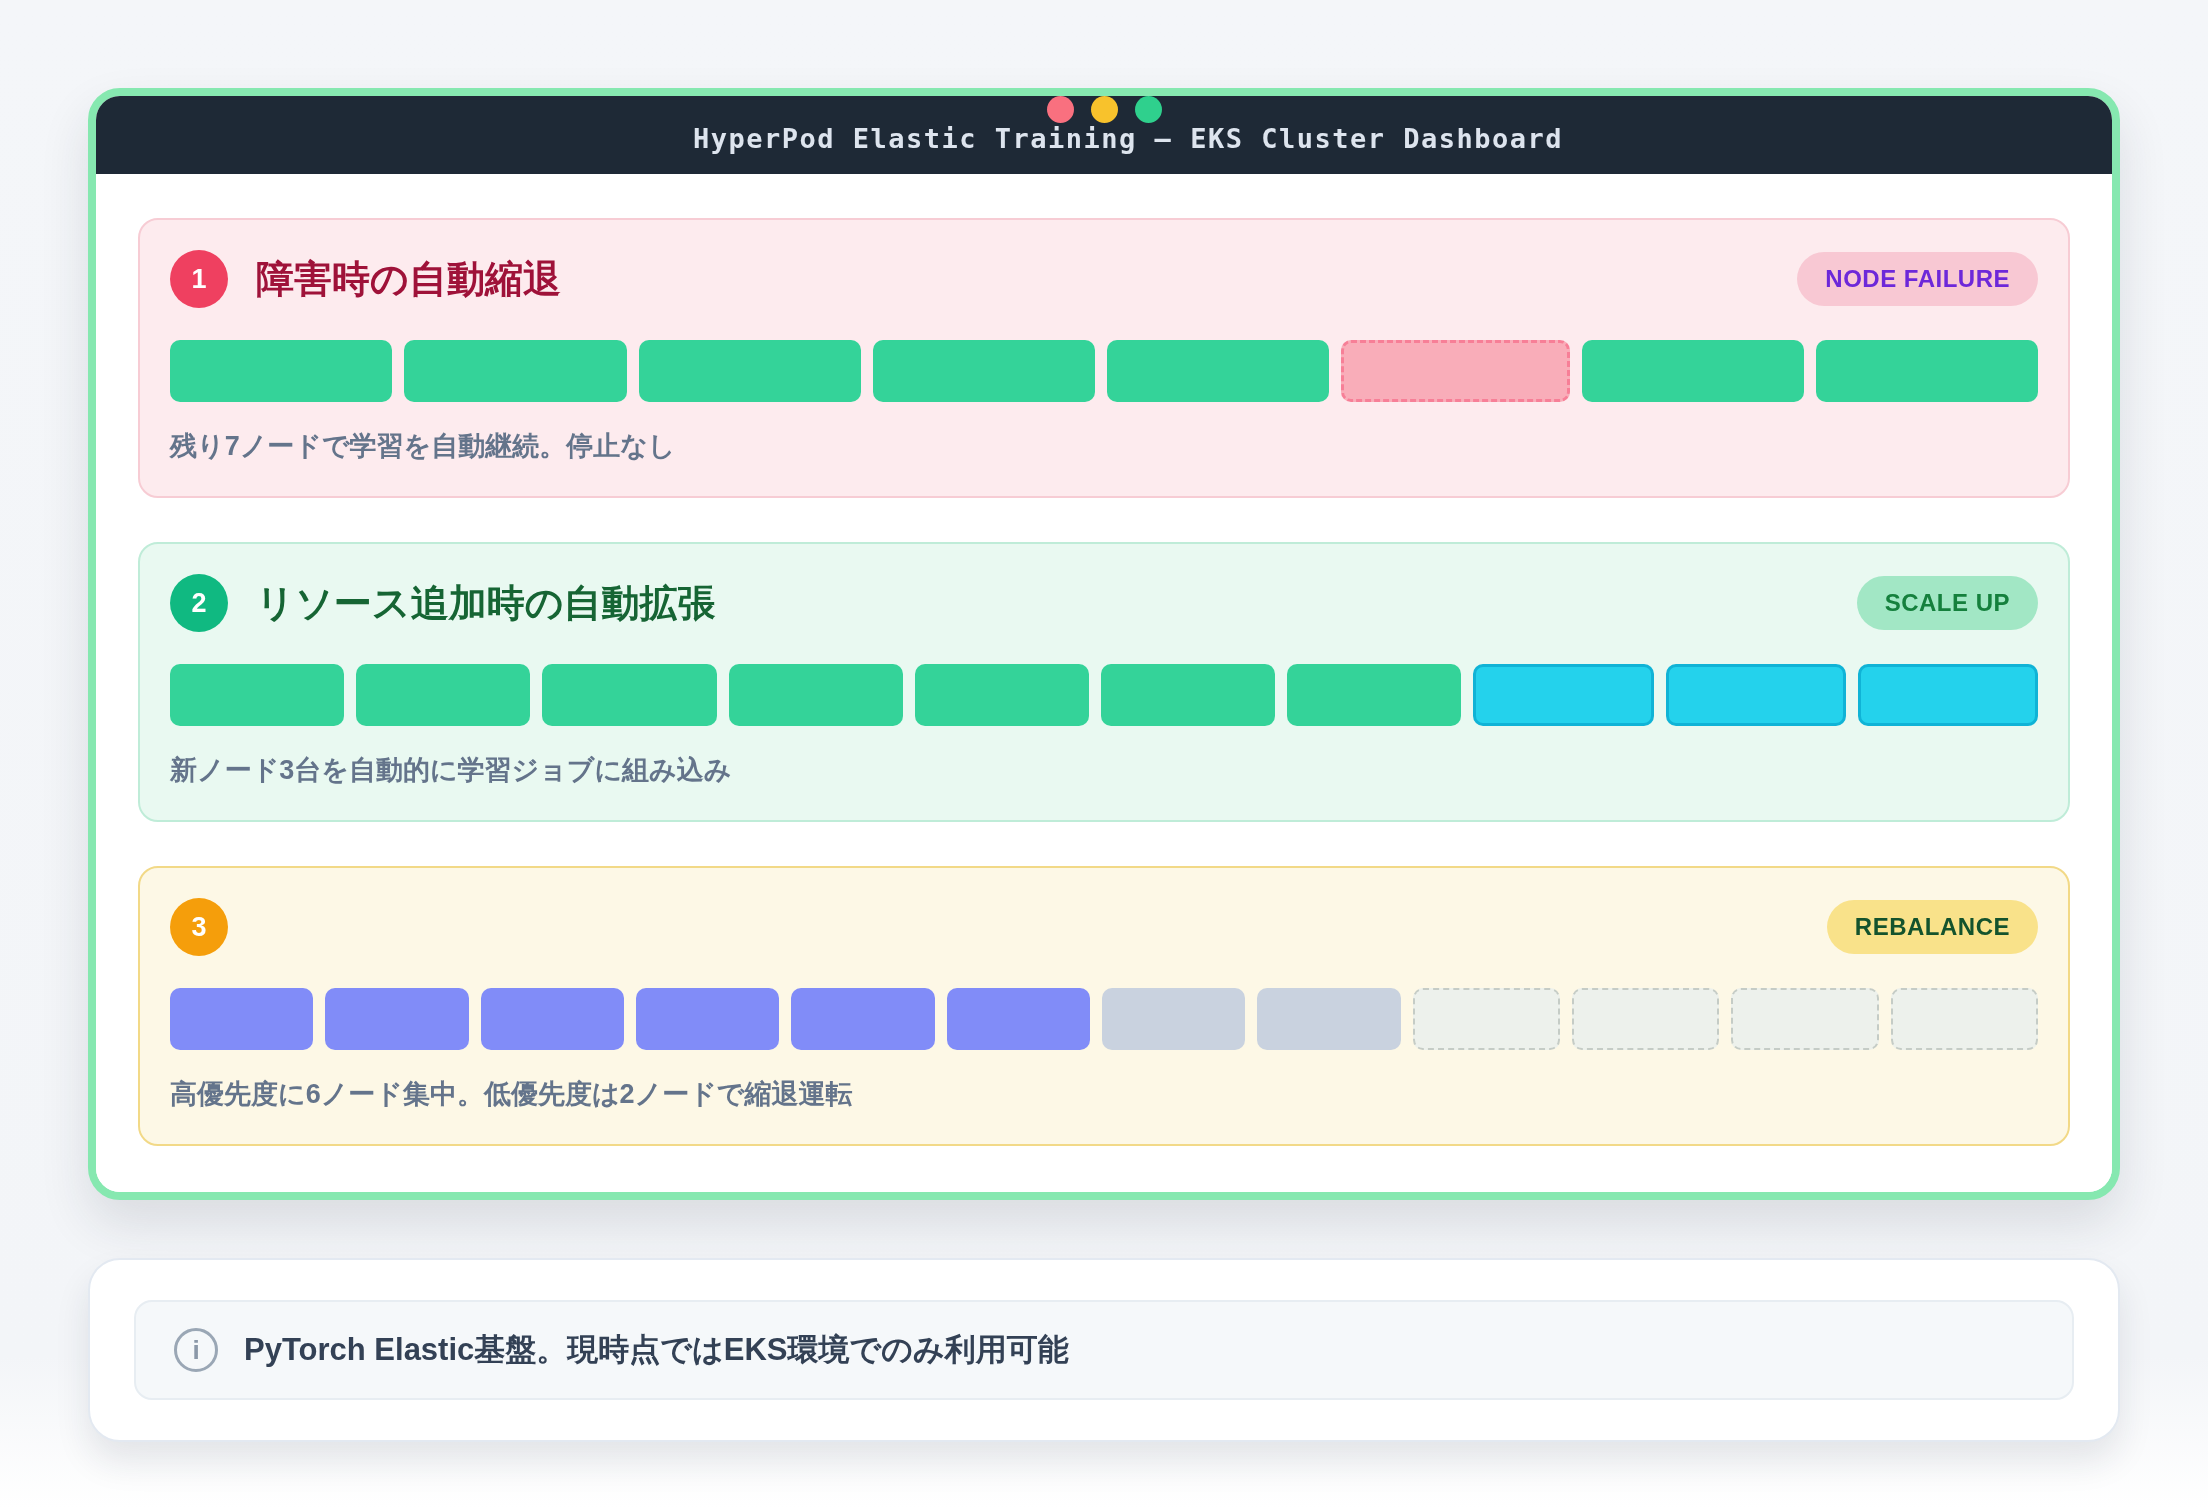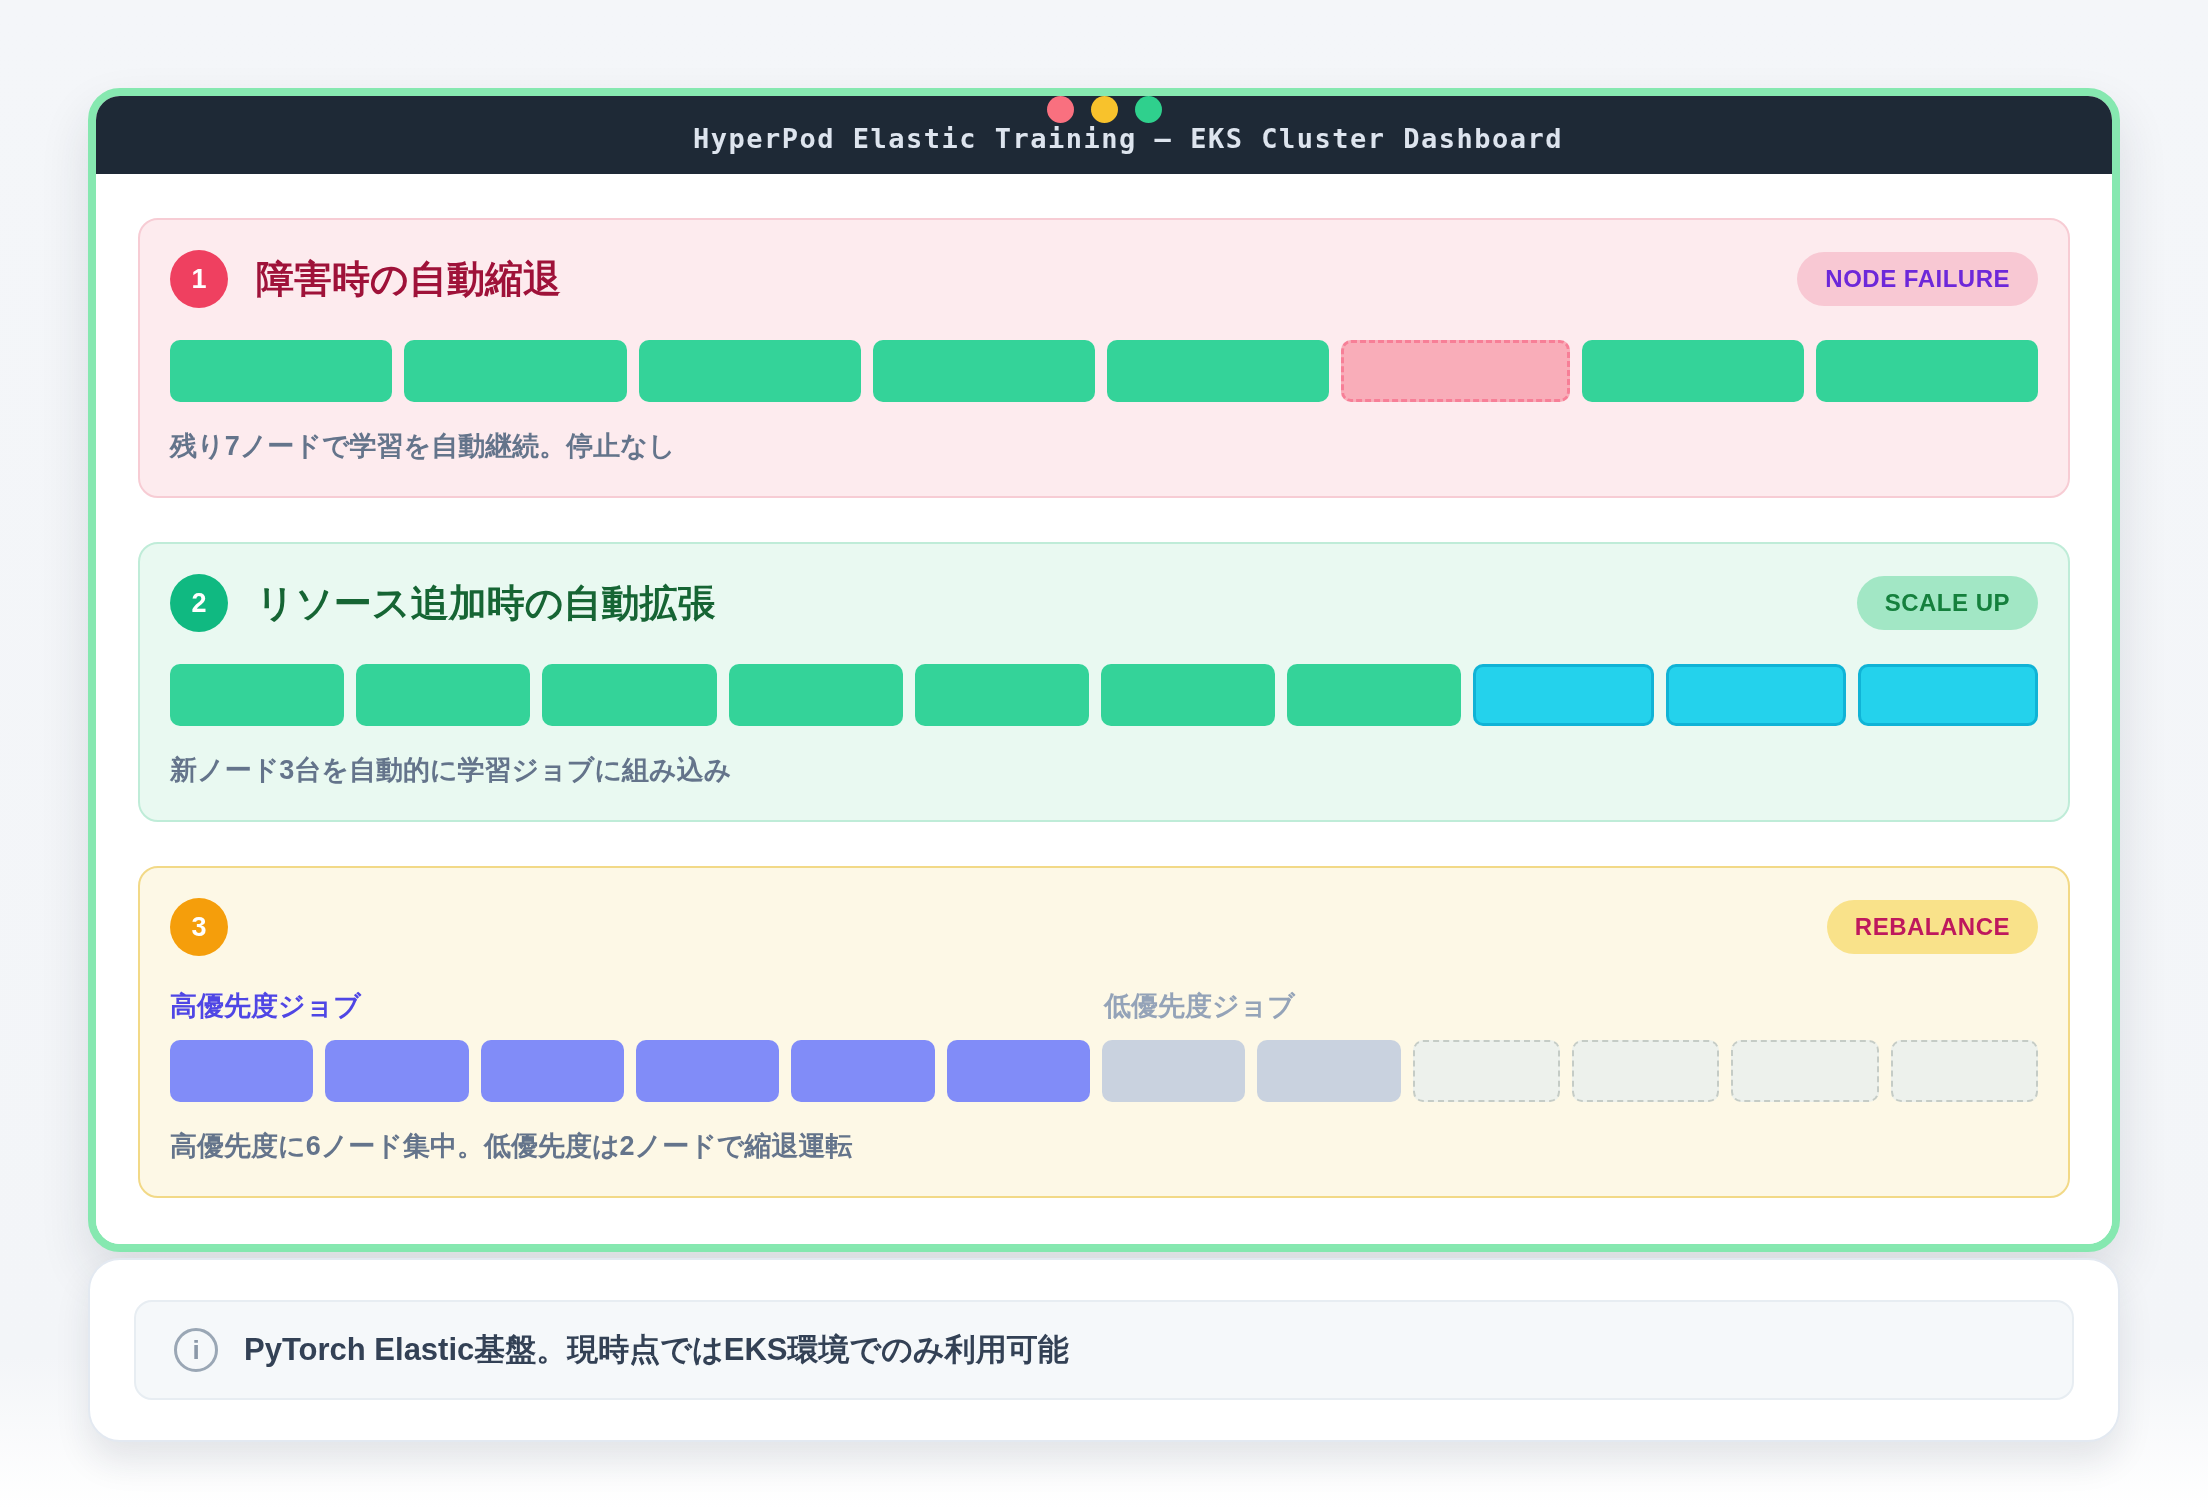--- a/index.html
+++ b/index.html
@@ -55,21 +55,21 @@
   .title-1 { color:#9f1239; }
   .title-2 { color:#166534; }
   .title-3 { color:#92400e; }
 
   .pill {
     font-size:24px; font-weight:800; letter-spacing:.5px;
     padding:13px 28px; border-radius:28px; white-space:nowrap;
   }
   .pill-1 { background:#f8c8d3; color:#6d28d9; }
   .pill-2 { background:#a2e7c5; color:#15803d; }
-  .pill-3 { background:#f9e28a; color:#be185d; }
+  .pill-3 { background:#f9e28a; color:#14532d; }
 
   
   .node-row { display:flex; gap:12px; }
   .node { flex:1; height:62px; border-radius:10px; }
   .node-active { background:#34d399; }
   .node-failed { background:#f9adb9; border:3px dashed #f77f97; }
   .node-new    { background:#24d2ec; border:3px solid #10b3d6; }
   .node-high   { background:#818cf8; }
   .node-low    { background:#c9d2df; }
   .node-empty  { background:#edf1ec; border:2px dashed #c5ccc6; }
@@ -159,24 +159,20 @@
       <div class="caption">新ノード3台を自動的に学習ジョブに組み込み</div>
     </section>
 
     <section class="panel panel-3">
       <div class="panel-header">
         <div class="panel-header-left">
           <div class="num-circle num-3">3</div>
         </div>
         <div class="pill pill-3">REBALANCE</div>
       </div>
-      <div class="group-labels">
-        <div class="group-label group-label-high">高優先度ジョブ</div>
-        <div class="group-label group-label-low">低優先度ジョブ</div>
-      </div>
       <div class="node-row">
           <div class="node node-high"></div>
           <div class="node node-high"></div>
           <div class="node node-high"></div>
           <div class="node node-high"></div>
           <div class="node node-high"></div>
           <div class="node node-high"></div>
           <div class="node node-low"></div>
           <div class="node node-low"></div>
           <div class="node node-empty"></div>

